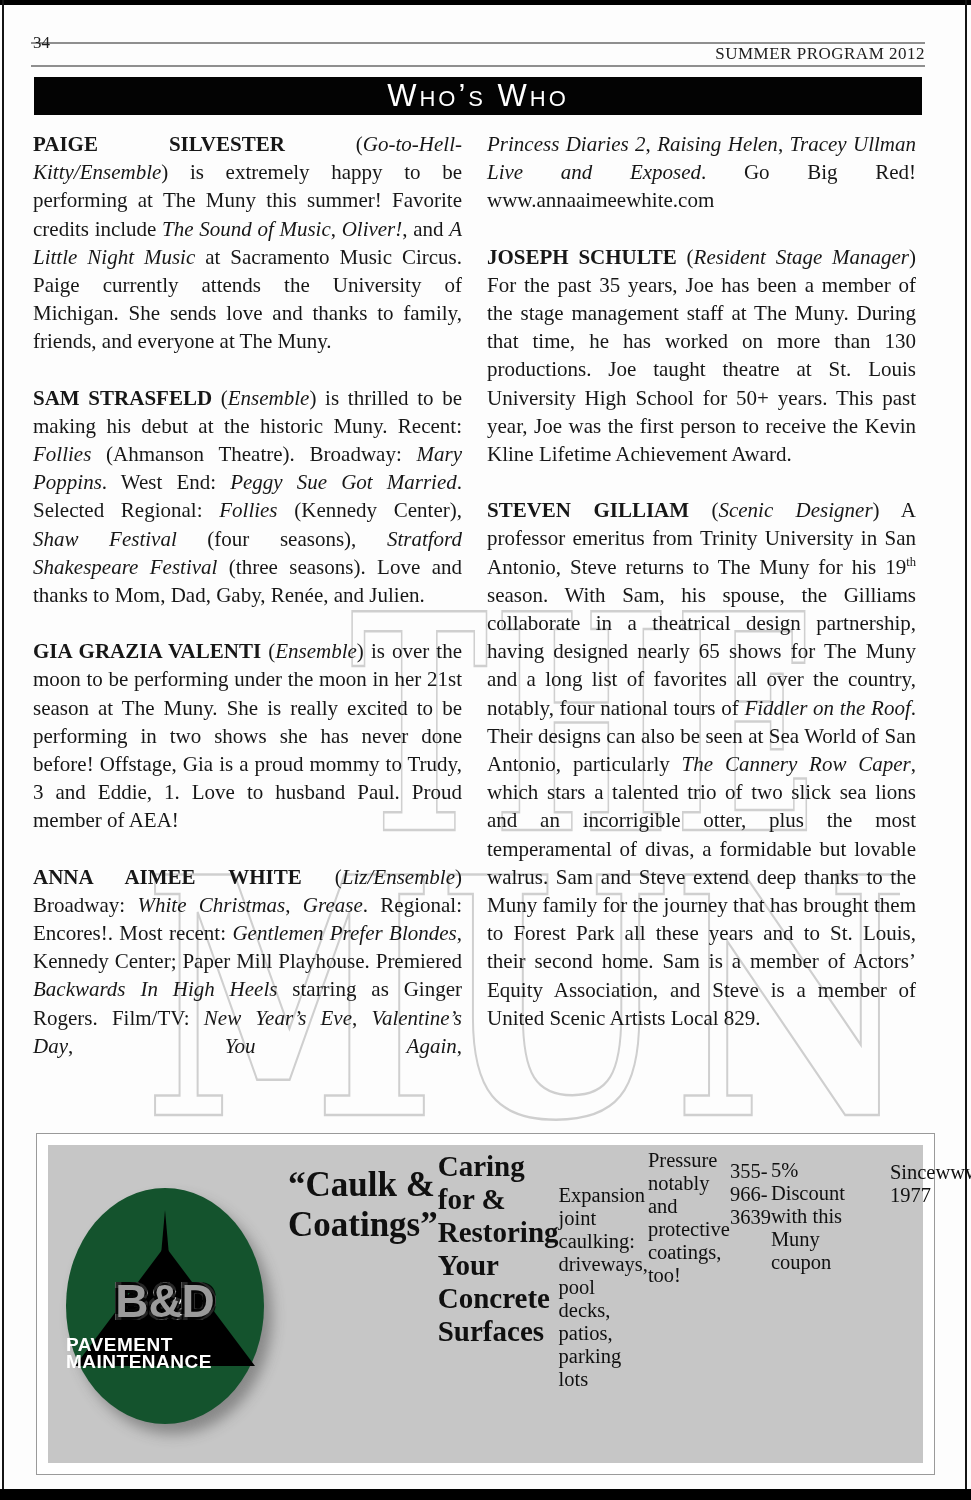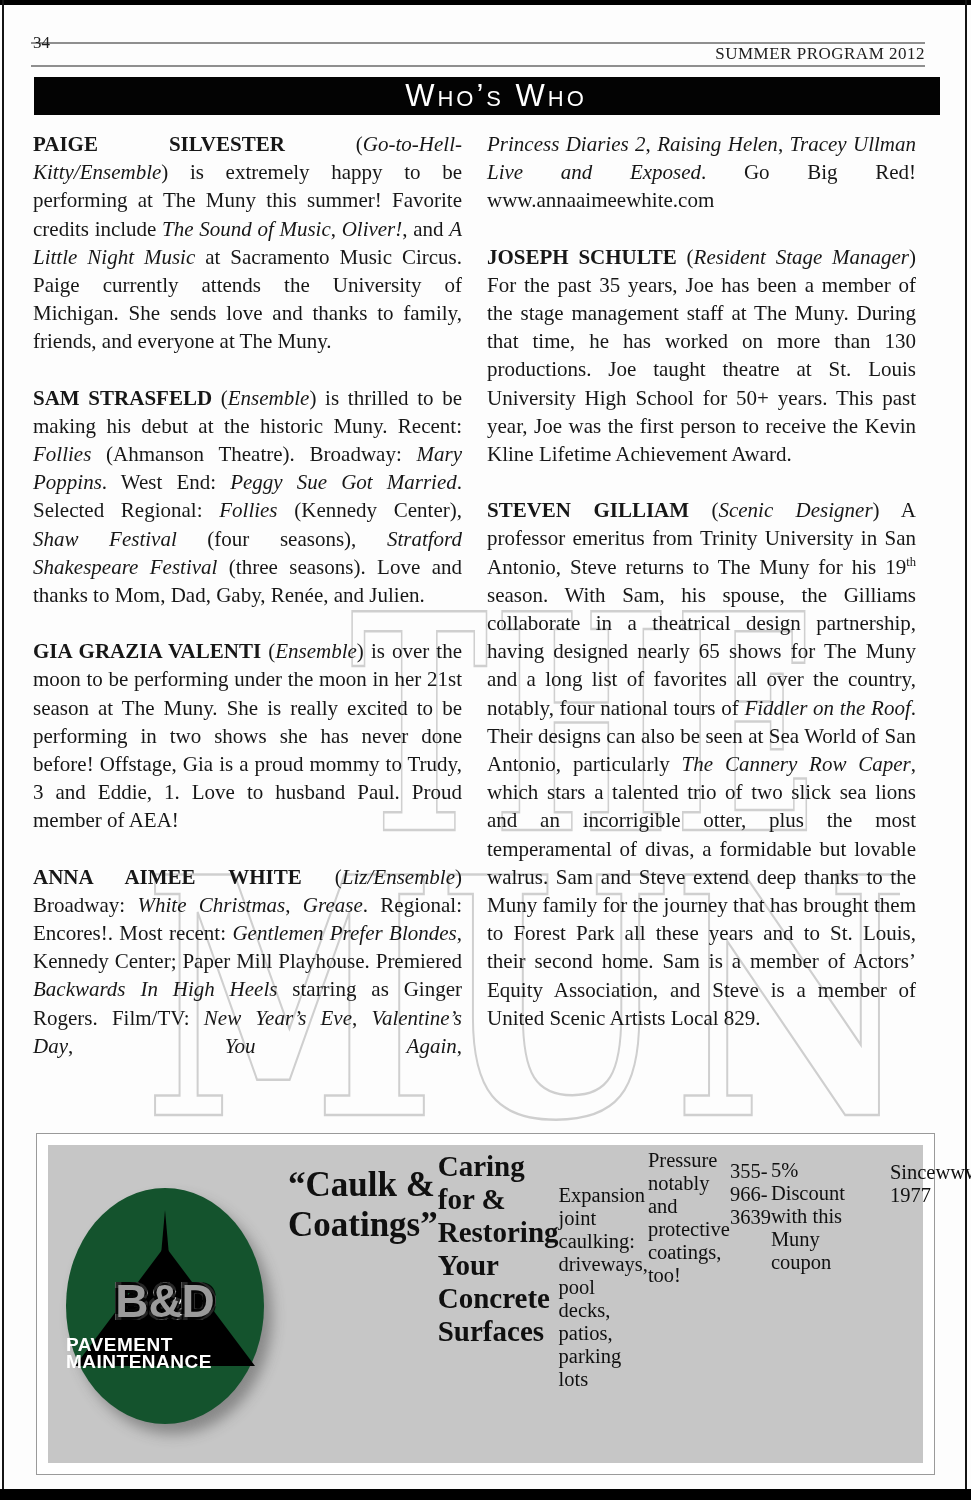--- a/index.html
+++ b/index.html
@@ -11,21 +11,21 @@
   .top-bar{position:absolute;left:0;top:0;width:971px;height:5px;background:#000;}
   .bottom-bar{position:absolute;left:0;top:1489px;width:971px;height:11px;background:#000;}
   .left-edge{position:absolute;left:2px;top:0;width:2px;height:1500px;background:#141414;}
   .right-edge{position:absolute;left:965px;top:0;width:2px;height:1500px;background:#141414;}
   
   .rule{position:absolute;left:31px;width:894px;height:2px;background:#8f8f8f;}
   .rule1{top:42px;} .rule2{top:65px;}
   .page-num{position:absolute;left:33px;top:33px;font-size:17px;color:#1d1d1d;}
   .program-title{position:absolute;left:31px;top:44px;width:894px;text-align:right;font-size:17px;letter-spacing:.5px;color:#1d1d1d;}
   .banner{position:absolute;left:34px;top:77px;width:888px;height:38px;background:#030303;
-    display:flex;align-items:center;justify-content:center;padding-left:18px;}
+    display:flex;align-items:center;justify-content:center;}
   .banner-text{font-family:"Liberation Sans", sans-serif;font-variant:small-caps;
     font-size:31px;letter-spacing:3px;color:#ffffff;font-weight:400;}
   
   .watermark{position:absolute;left:120px;top:495px;z-index:1;}
   
   .col{position:absolute;top:130px;width:429px;font-size:21px;line-height:28.2px;
     text-align:justify;z-index:2;}
   .col-left{left:33px;} .col-right{left:487px;}
   .bio{margin:0 0 28px 0;}
   .bio.cont{text-align-last:justify;}

